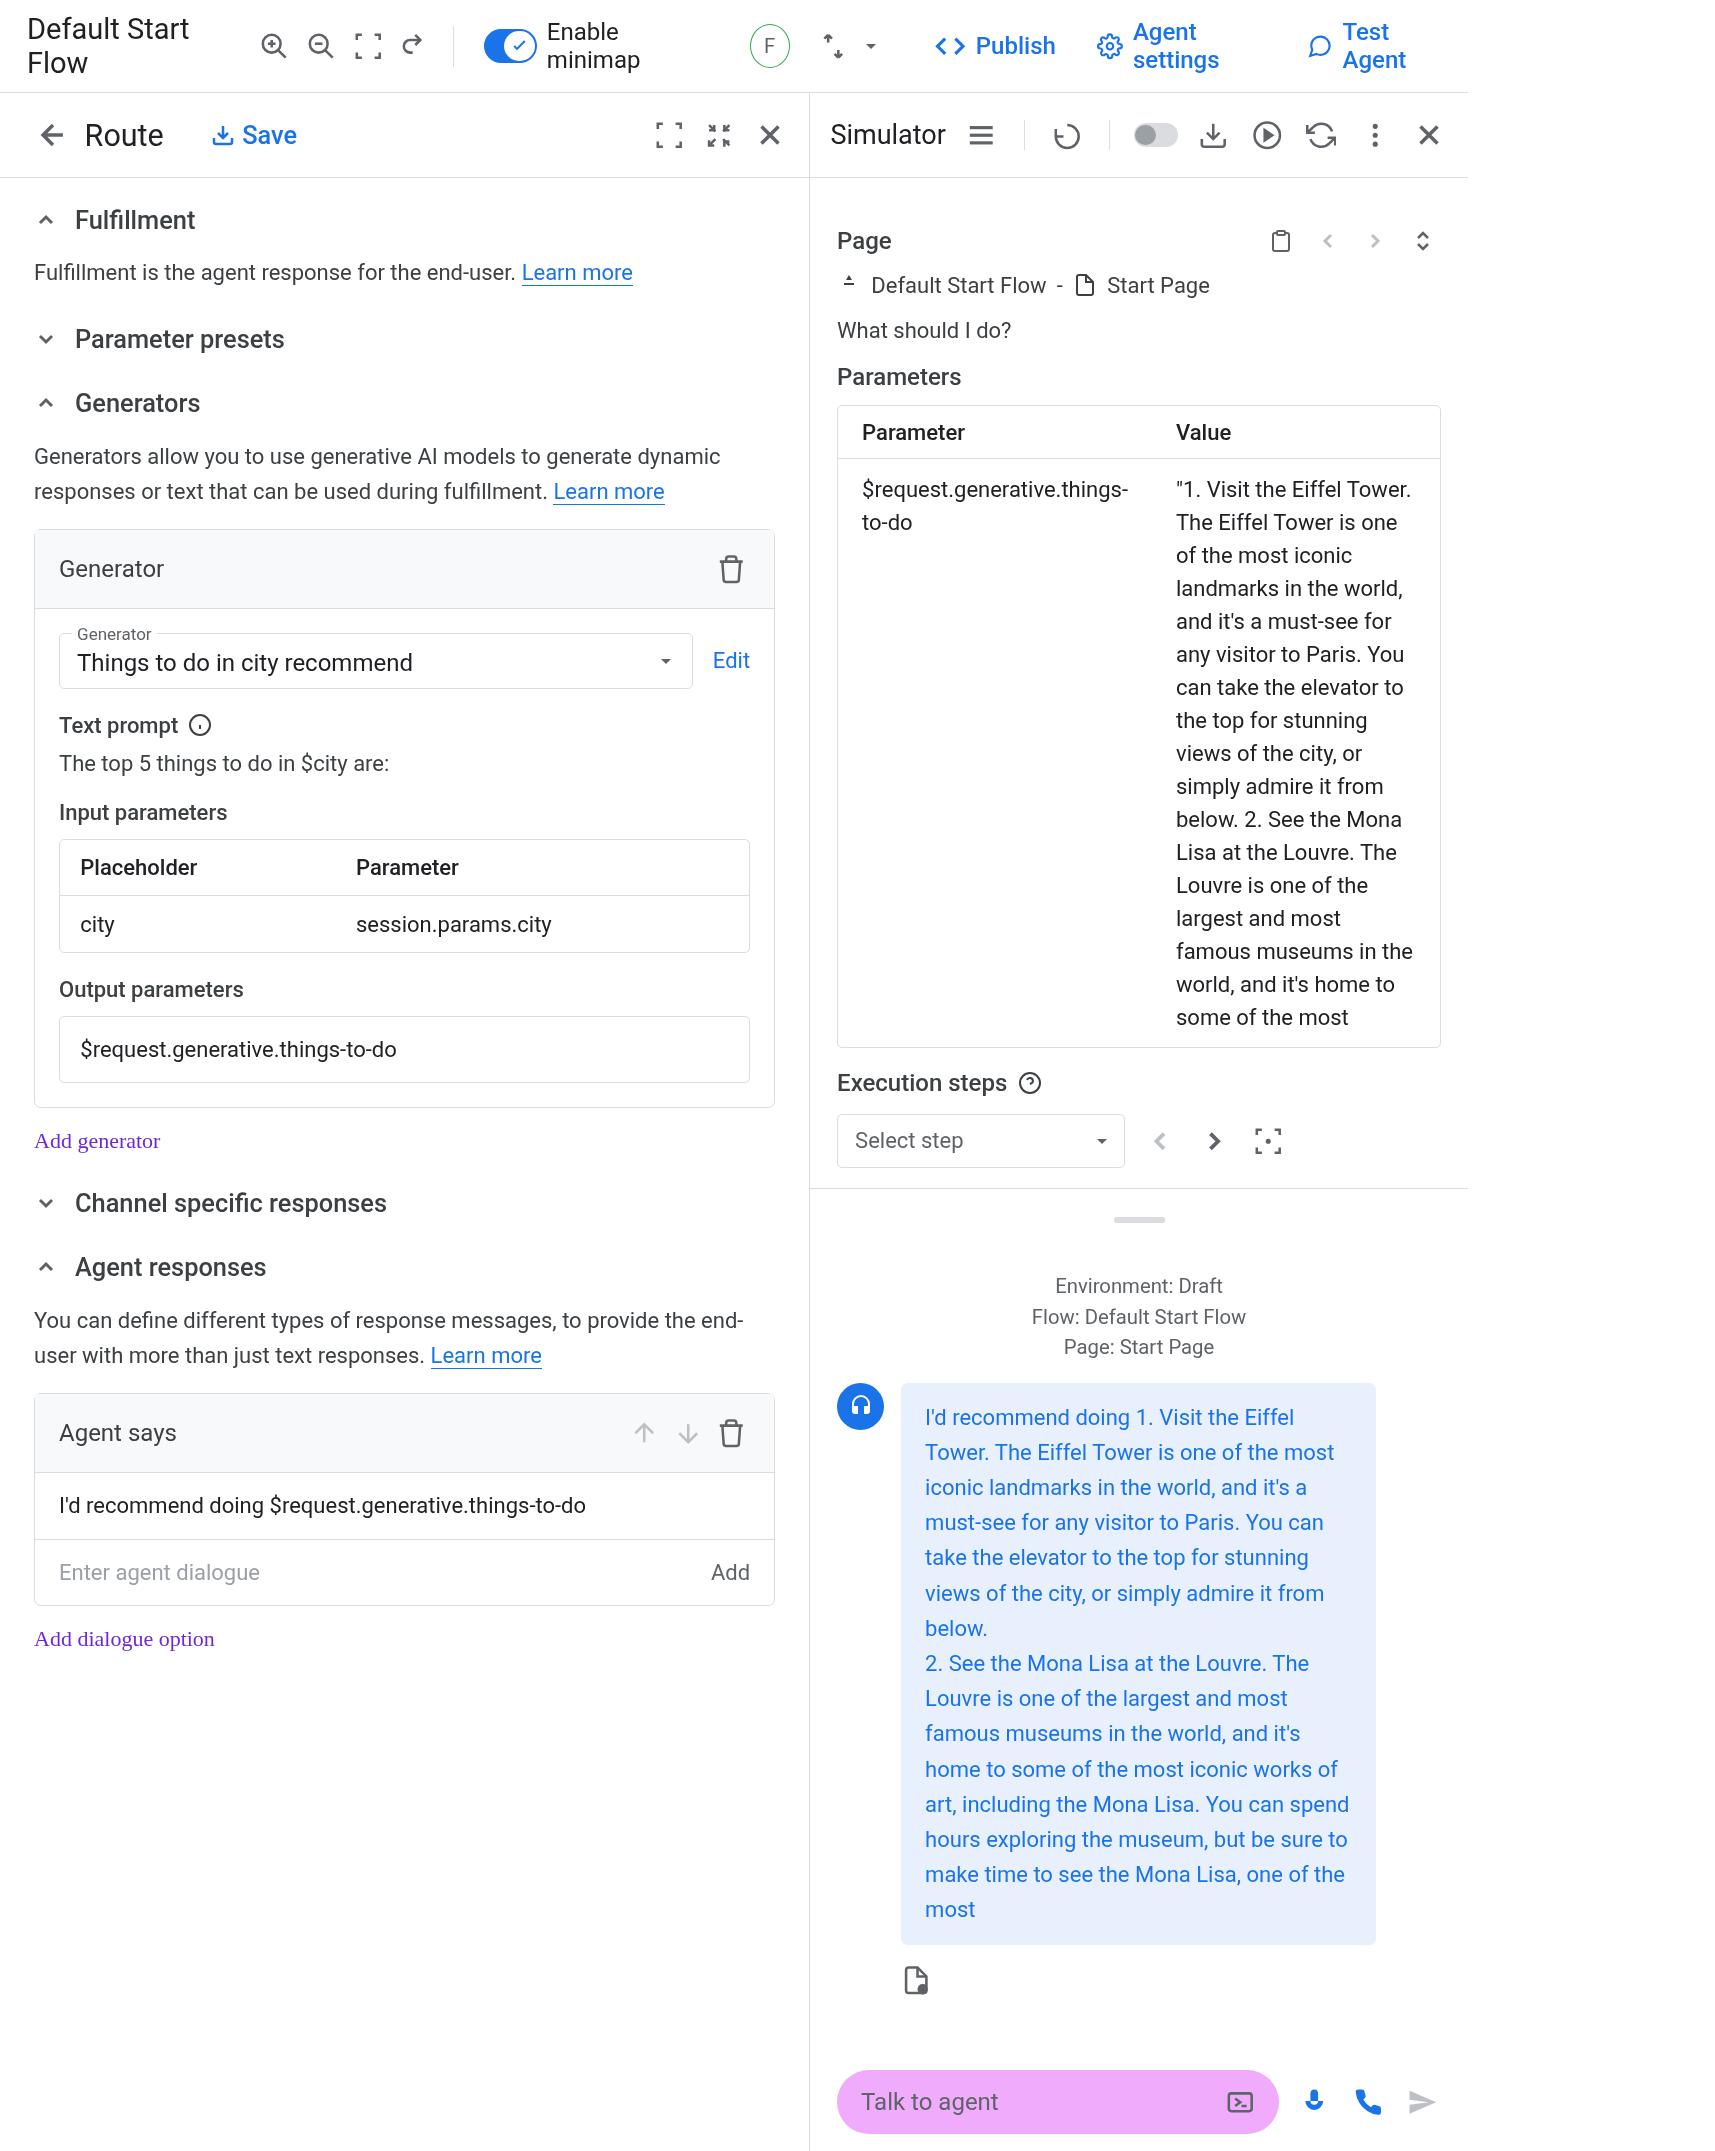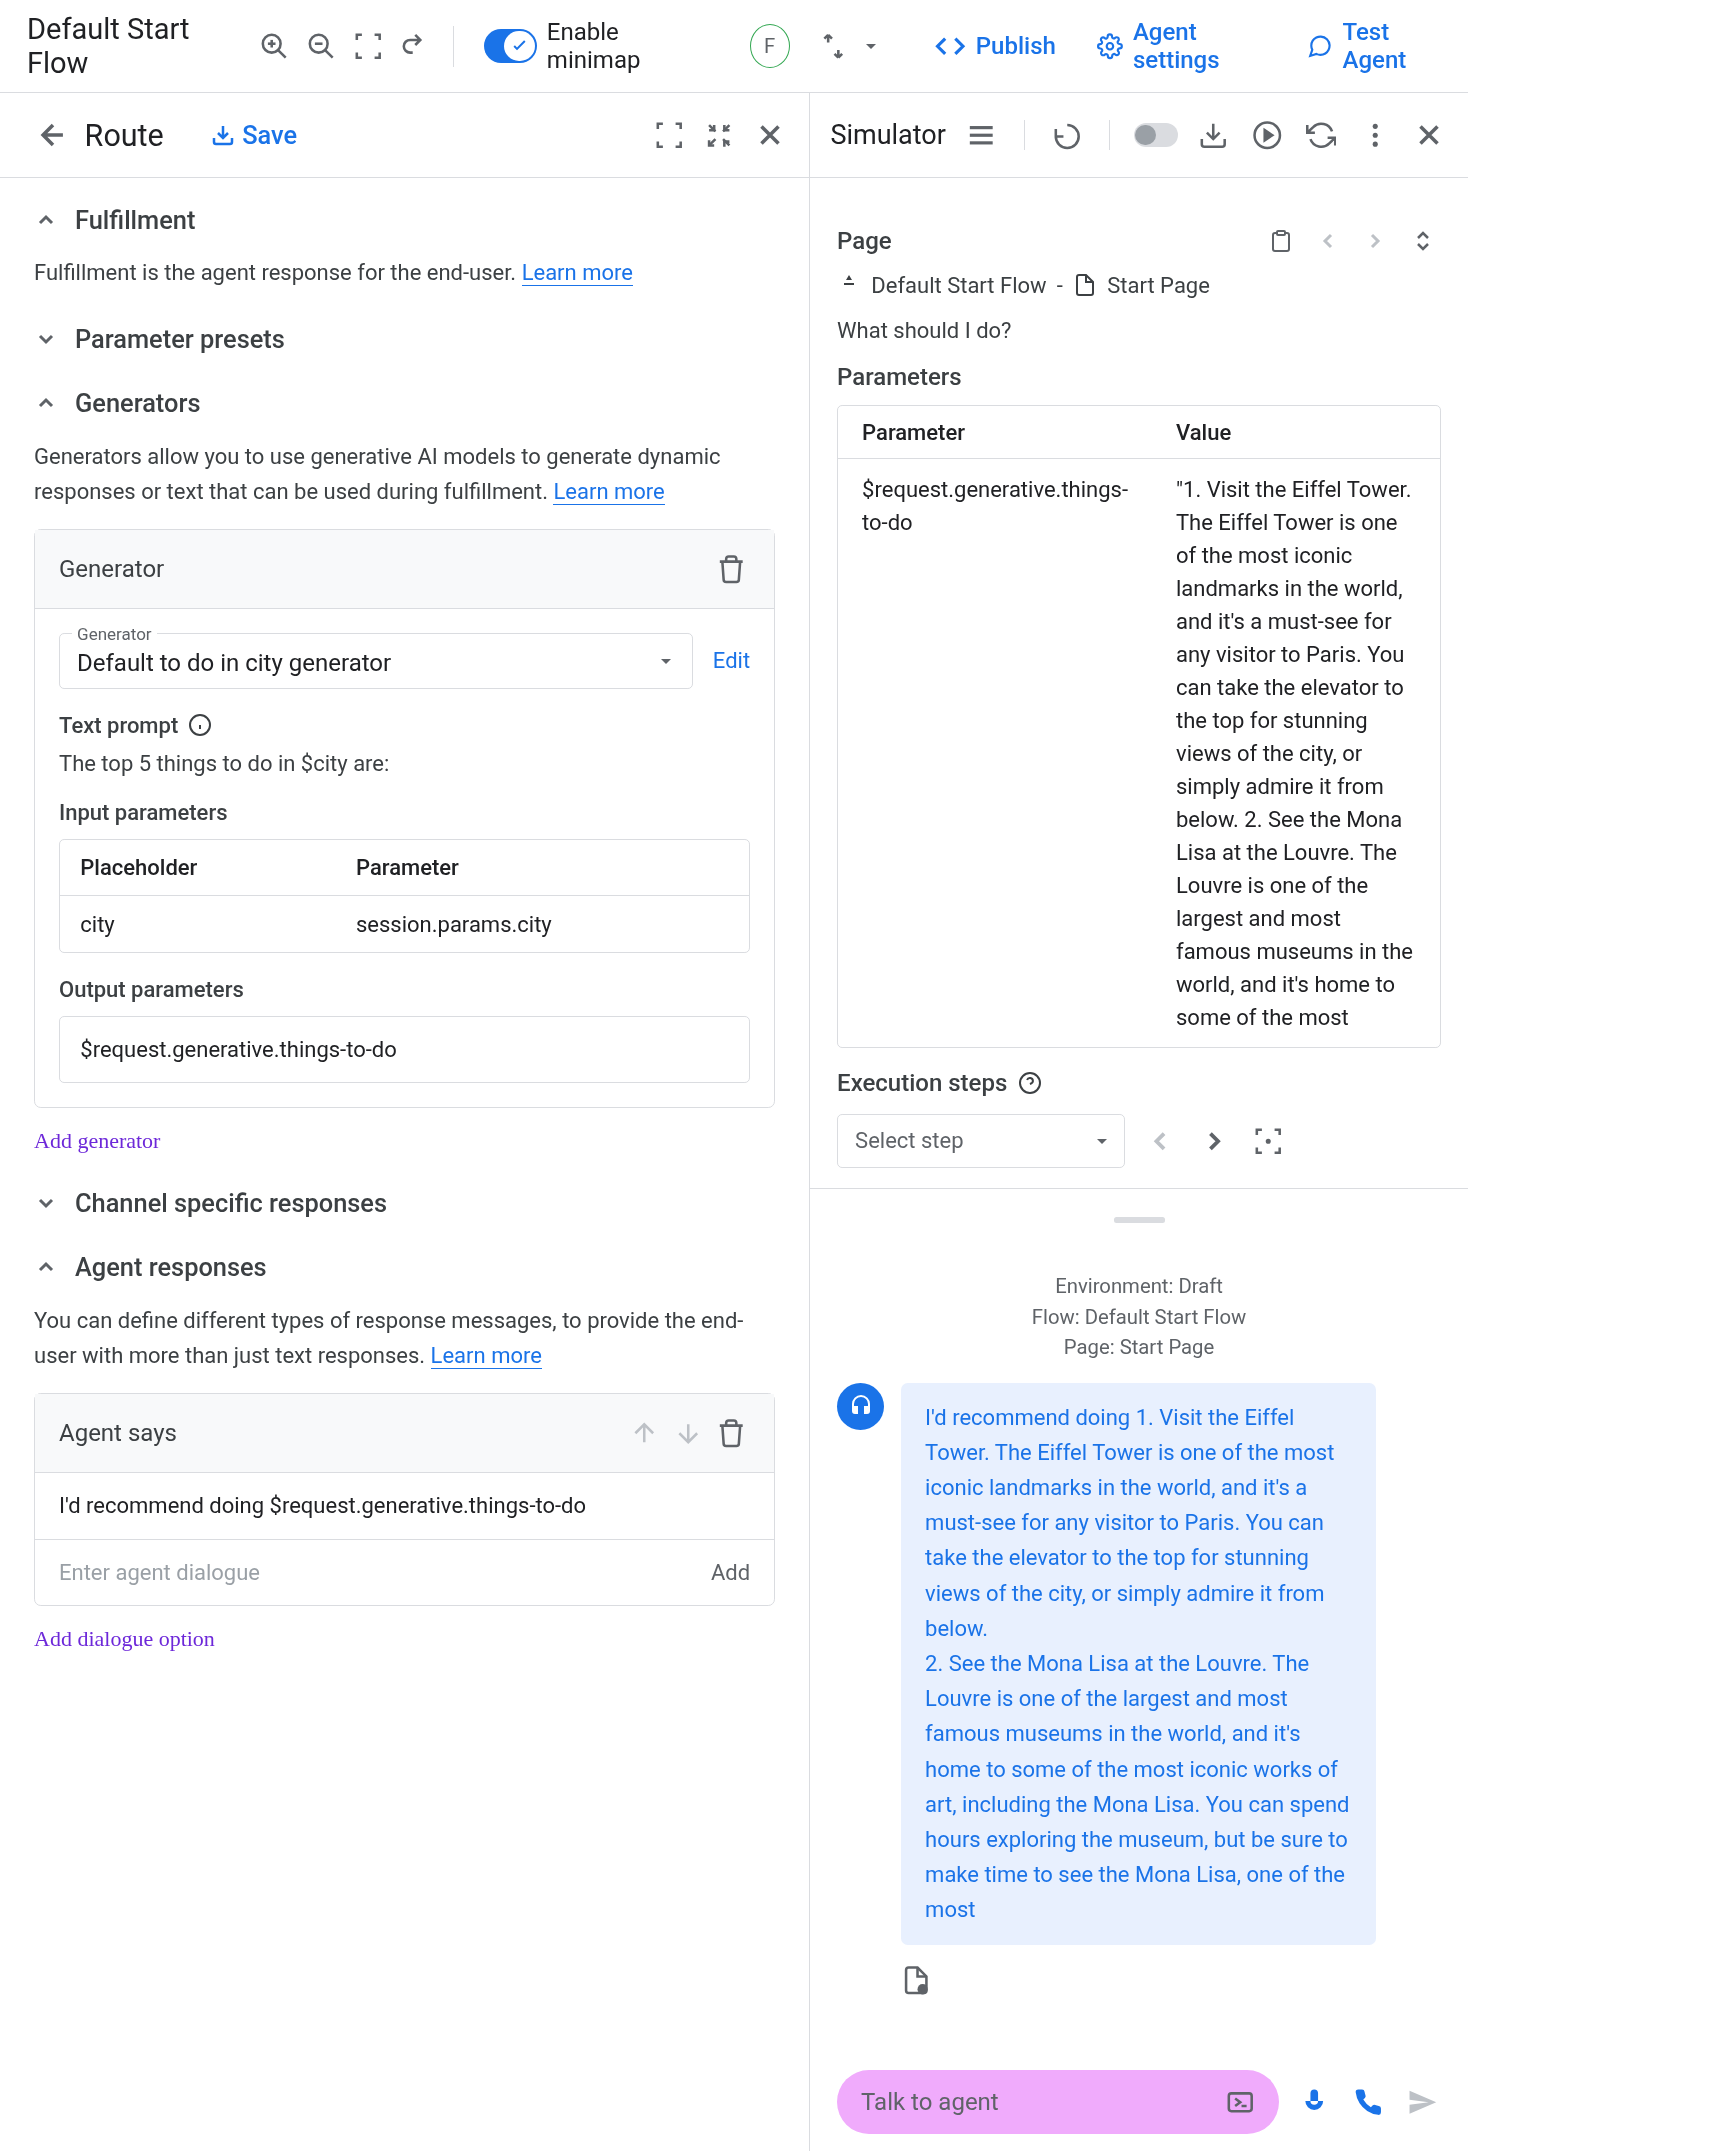--- a/index.html
+++ b/index.html
@@ -234,21 +234,21 @@
               <span class="icon-btn">
                   <svg class="svg-icon" viewBox="0 0 24 24" fill="none" stroke="currentColor" stroke-width="2">
                     <path d="M3 6h18M8 6V4a2 2 0 012-2h4a2 2 0 012 2v2M19 6l-1 14a2 2 0 01-2 2H8a2 2 0 01-2-2L5 6"></path>
                   </svg>
                 </span>
             </div>
             <div class="card-body">
               <div class="select-row">
                 <div class="select-field">
                   <span class="select-label">Generator</span>
-                  <span class="select-value">Default to do in city generator</span>
+                  <span class="select-value">Things to do in city recommend</span>
                   <span class="select-arrow">
                       <svg class="svg-icon-sm" viewBox="0 0 24 24" fill="currentColor">
                         <path d="M7 10l5 5 5-5z"></path>
                       </svg>
                     </span>
                 </div>
                 <span class="edit-link">Edit</span>
               </div>
               <div class="field-label">
                 <span>Text prompt</span>

